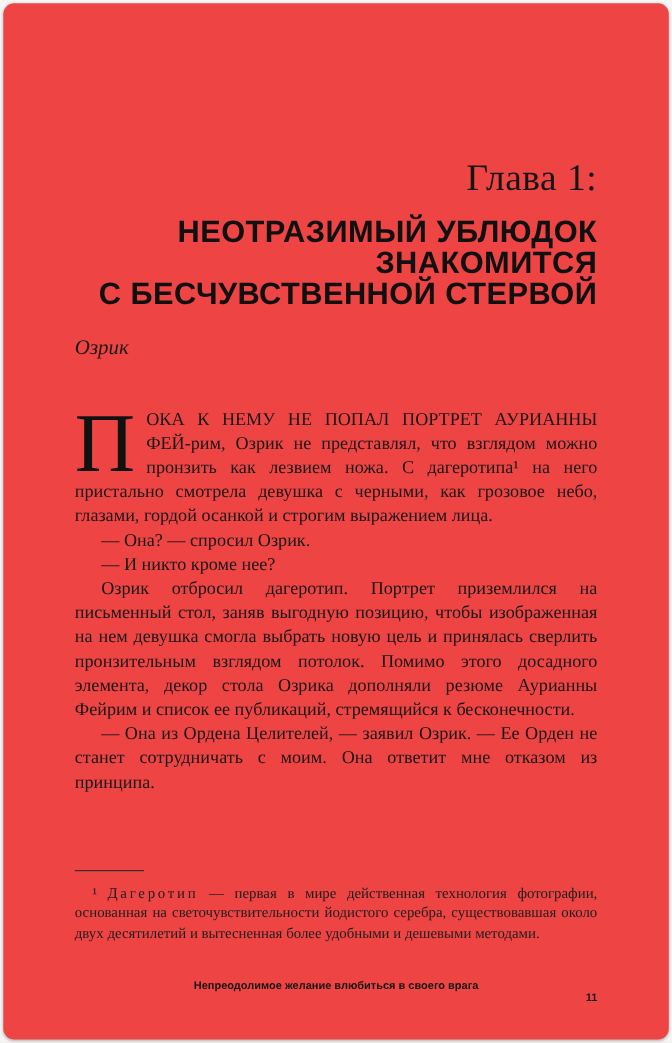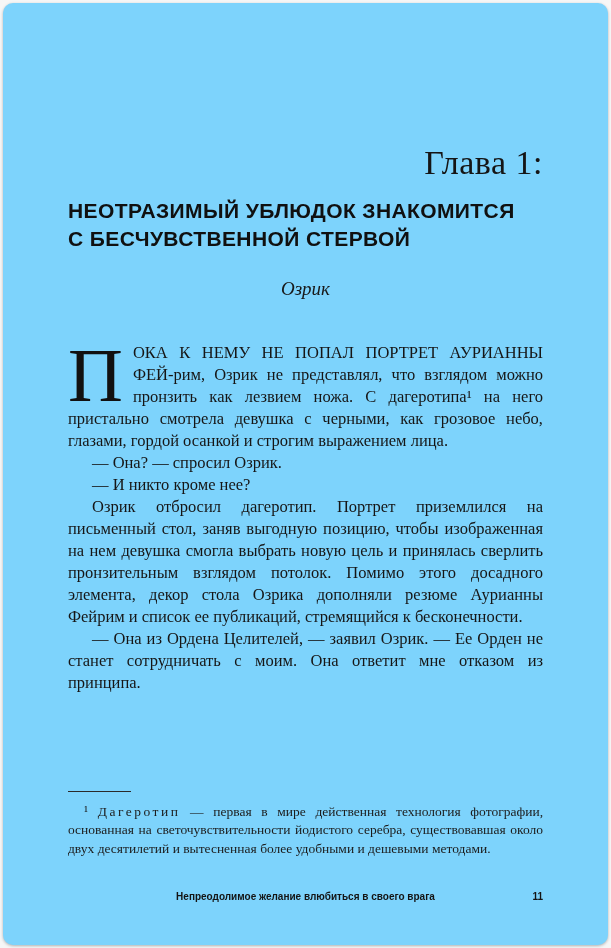--- a/index.html
+++ b/index.html
@@ -4,49 +4,49 @@
 <style>
   * { margin: 0; padding: 0; box-sizing: border-box; }
   html, body {
     width: 611px; height: 948px;
     background: #f6f6f6;
     font-family: "Liberation Serif", serif;
   }
   .page {
     width: 605px; height: 942px;
     margin: 3px;
-    background: #7dd3fc;
+    background: #ef4444;
     border-radius: 10px;
     box-shadow: 0 1px 3px rgba(0,0,0,0.28);
     padding: 140px 65px 40px 65px;
     display: flex;
     flex-direction: column;
     color: #191919;
     overflow: hidden;
   }
   .chapter-number {
     font-size: 34px;
     line-height: 40px;
     text-align: right;
     letter-spacing: 0.5px;
     color: #151515;
   }
   .chapter-title {
     margin-top: 14px;
     font-family: "Liberation Sans", sans-serif;
     font-weight: 700;
-    font-size: 21px;
+    font-size: 28px;
     line-height: 28px;
     letter-spacing: 0.4px;
-    text-align: left;
+    text-align: right;
     color: #101010;
   }
   .pov {
     margin-top: 26px;
-    text-align: center;
+    text-align: left;
     font-style: italic;
     font-size: 19px;
     line-height: 19px;
   }
   .body-text {
     margin-top: 44px;
     font-size: 16.5px;
     line-height: 22px;
     text-align: justify;
     color: #161616;
@@ -81,21 +81,21 @@
     text-align: center;
     font-family: "Liberation Sans", sans-serif;
     font-weight: 700;
     font-size: 10px;
     line-height: 17px;
     color: #141414;
   }
   .page-number {
     position: absolute;
     right: 0;
-    top: 0;
+    top: 11px;
   }
 </style>
 </head>
 <body>
 
 <div class="page">
 
   <div class="chapter-number">Глава 1:</div>
 
   <div class="chapter-title">

